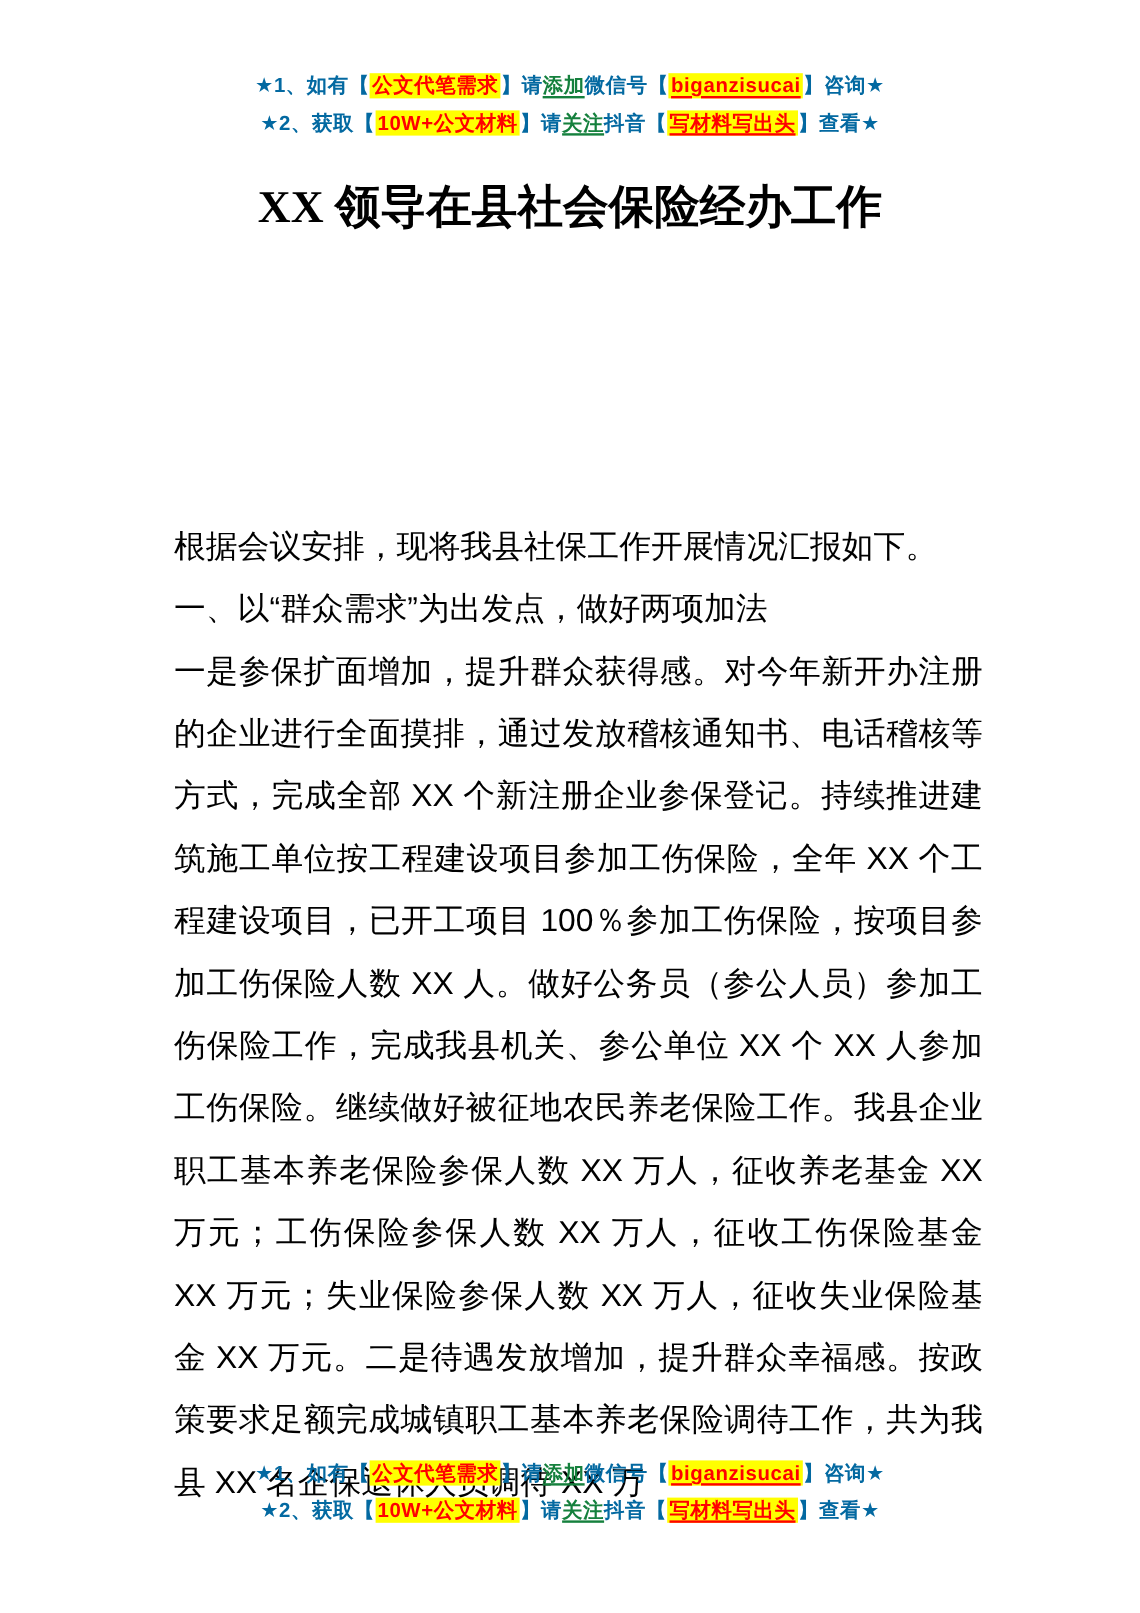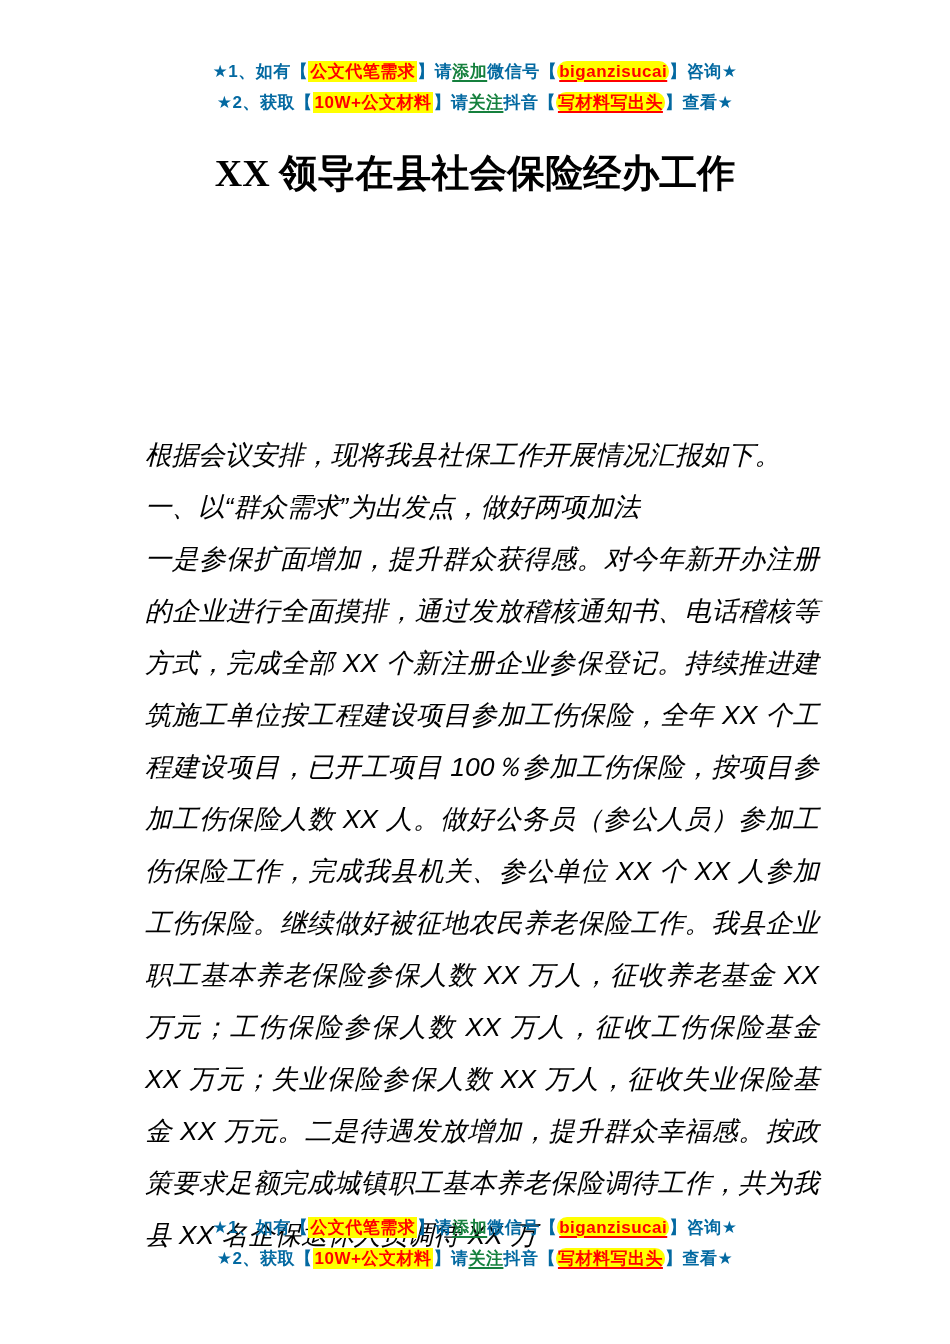--- a/index.html
+++ b/index.html
@@ -45,21 +45,20 @@
     padding: 1px 2px;
   }
   .seg-hl-underline {
     color: var(--accent-red, #ff0000);
     background: var(--highlight, #ffff00);
     padding: 1px 2px;
     text-decoration: underline;
     text-decoration-color: var(--accent-red, #ff0000);
     text-decoration-thickness: 2px;
     text-underline-offset: 3px;
-    border-radius: 10px;
   }
   
   .title {
     position: absolute;
     left: 0;
     right: 0;
     margin: 0;
     text-align: center;
     font-size: 38px;
     line-height: 46px;
@@ -73,21 +72,21 @@
   .body-text {
     position: absolute;
     top: 429px;
     left: 145px;
     width: 674px;
     font-size: 26.5px;
     line-height: 52px;
     text-align: justify;
     color: #000000;
   }
-  .body-text p { margin: 0; padding: 0; font-style: italic; }
+  .body-text p { margin: 0; padding: 0; }
 </style>
 </head>
 <body>
 
 <div class="page">
 
   <div class="banner banner-top">
       <span class="banner-line"><span class="seg-plain">★1、如有【</span><span class="seg-hl">公文代笔需求</span><span class="seg-plain">】请</span><span class="seg-underline">添加</span><span class="seg-plain">微信号【</span><span class="seg-hl-underline">biganzisucai</span><span class="seg-plain">】咨询★</span></span>
       <span class="banner-line"><span class="seg-plain">★2、获取【</span><span class="seg-hl">10W+公文材料</span><span class="seg-plain">】请</span><span class="seg-underline">关注</span><span class="seg-plain">抖音【</span><span class="seg-hl-underline">写材料写出头</span><span class="seg-plain">】查看★</span></span>
     </div>

